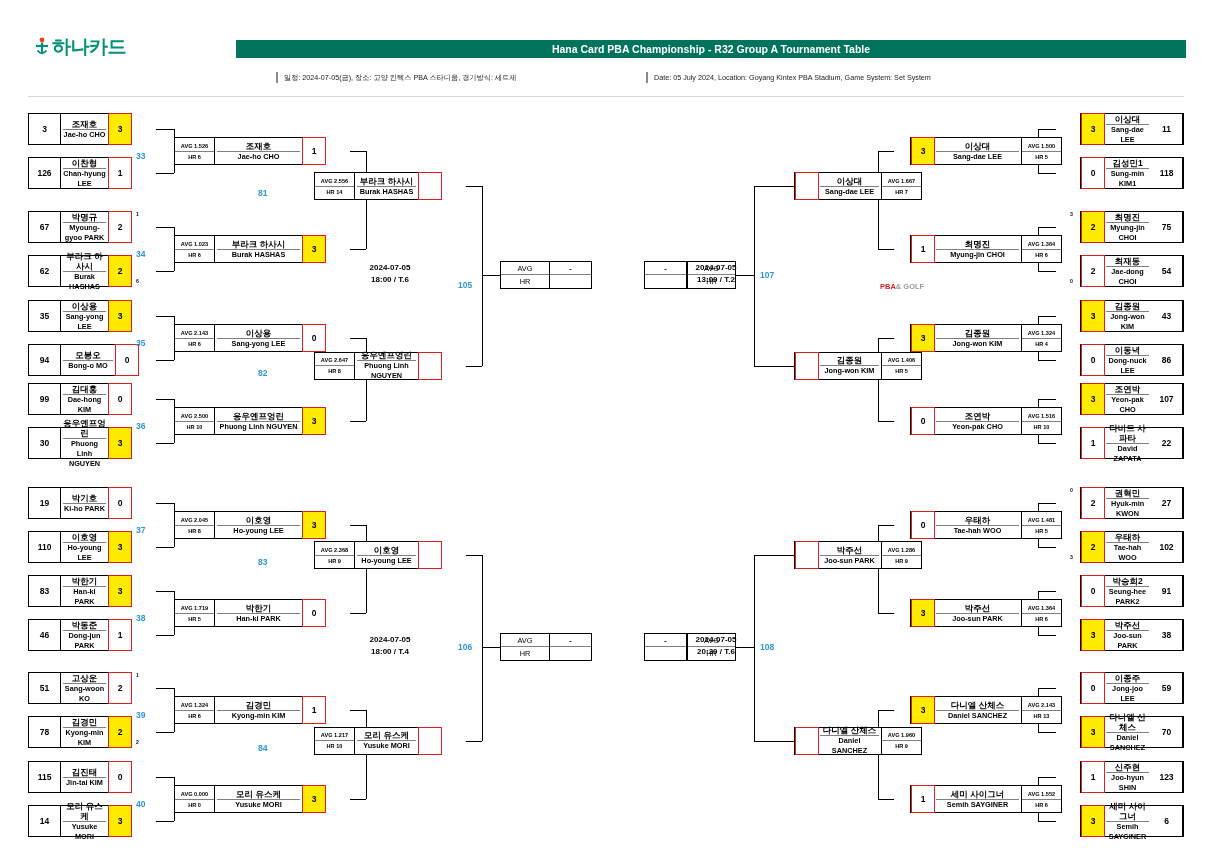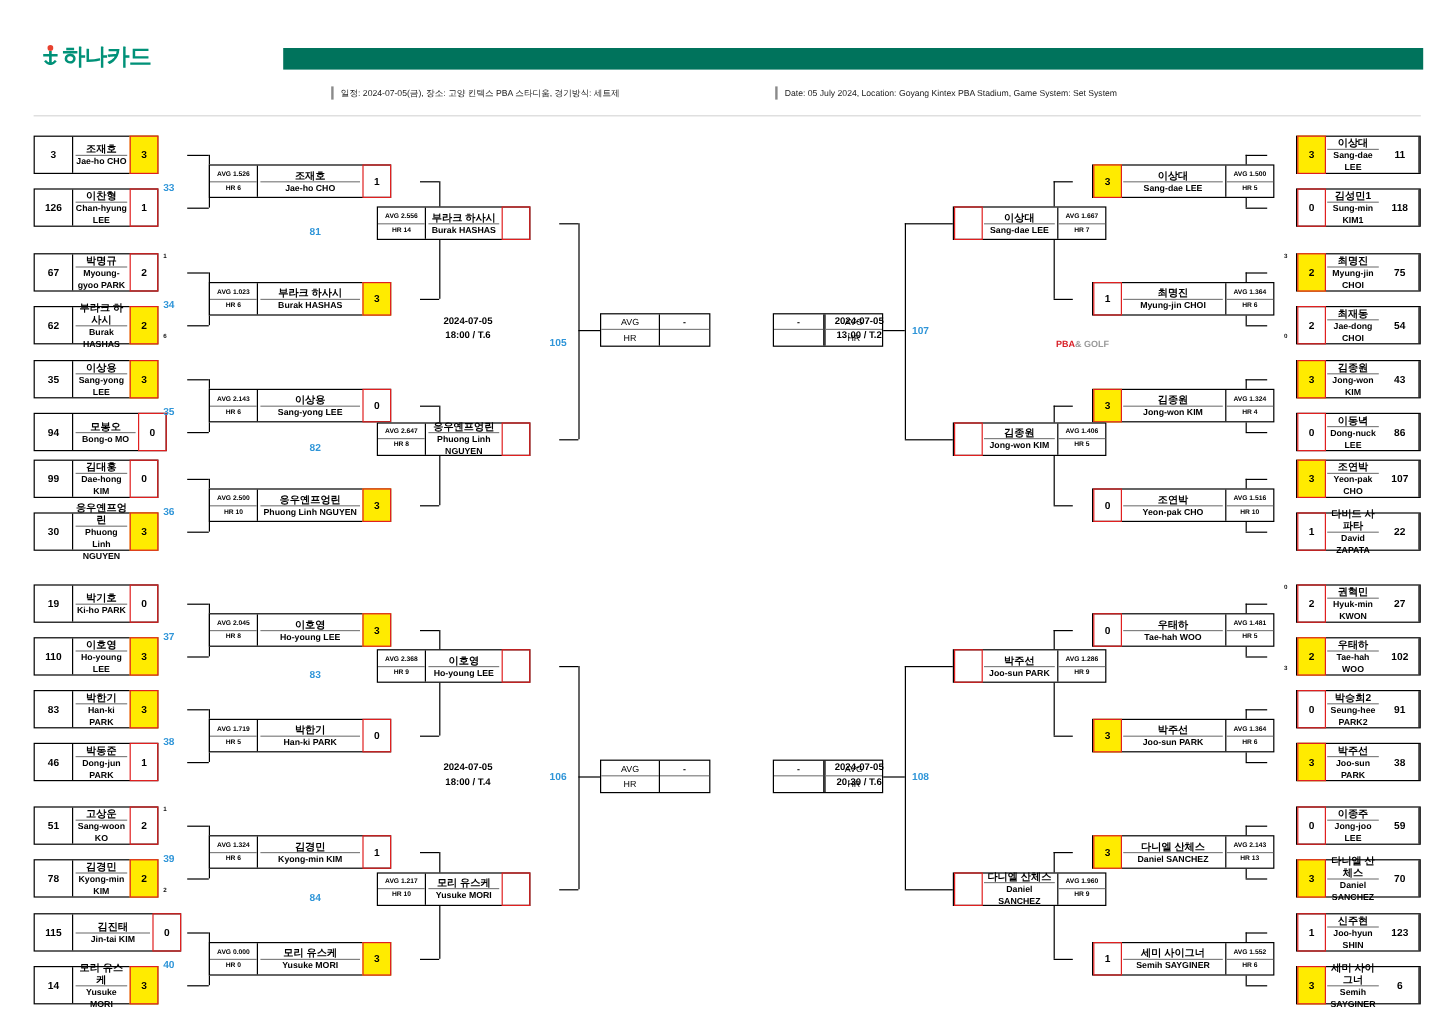--- a/index.html
+++ b/index.html
@@ -97,20 +97,21 @@
           <path d="M8 5.6 L8 17" stroke="#009178" stroke-width="2.2" fill="none"></path>
           <path d="M2 9 L14 9" stroke="#009178" stroke-width="2.2" fill="none"></path>
           <path d="M3.5 13.5 C6 17, 10 17, 12.5 13.5" stroke="#009178" stroke-width="2" fill="none"></path>
         </svg>
       </span>
       <span>하나카드</span>
     </div>
   </div>
 
   <div id="green-bar"></div>
+  <div id="title-sub">Hana Card PBA Championship - R32 Group A Tournament Table</div>
 
   <div class="info-line" id="info-kr">일정: 2024-07-05(금), 장소: 고양 킨텍스 PBA 스타디움, 경기방식: 세트제</div>
   <div class="info-line" id="info-en">Date: 05 July 2024, Location: Goyang Kintex PBA Stadium, Game System: Set System</div>
 
   <div id="hr-rule"></div>
 </div>
 
 <div id="bracket">
     <div class="cell" style="left: 28px; top: 113px; width: 104px; height: 32px;">
       <div class="seed">3</div>
@@ -249,21 +250,21 @@
         <div class="nm-kr">김경민</div>
         <div class="nm-en">Kyong-min KIM</div>
       </div>
       <div class="score win">2</div>
     </div>
     <div class="setsc" style="top: 739px; left: 136px;">2</div>
     <div class="mno" style="left: 136px; top: 710px;">39</div>
     <div class="ln" style="left: 156px; top: 688px; width: 18px; height: 1.2px;"></div>
     <div class="ln" style="left: 156px; top: 732px; width: 18px; height: 1.2px;"></div>
     <div class="ln" style="left: 174px; top: 688px; width: 1.2px; height: 44px;"></div>
-    <div class="cell" style="left: 28px; top: 761px; width: 123px; height: 32px;">
+    <div class="cell" style="left: 28px; top: 761px; width: 104px; height: 32px;">
       <div class="seed">115</div>
       <div class="names">
         <div class="nm-kr">김진태</div>
         <div class="nm-en">Jin-tai KIM</div>
       </div>
       <div class="score">0</div>
     </div>
     <div class="cell" style="left: 28px; top: 805px; width: 104px; height: 32px;">
       <div class="seed">14</div>
       <div class="names">

